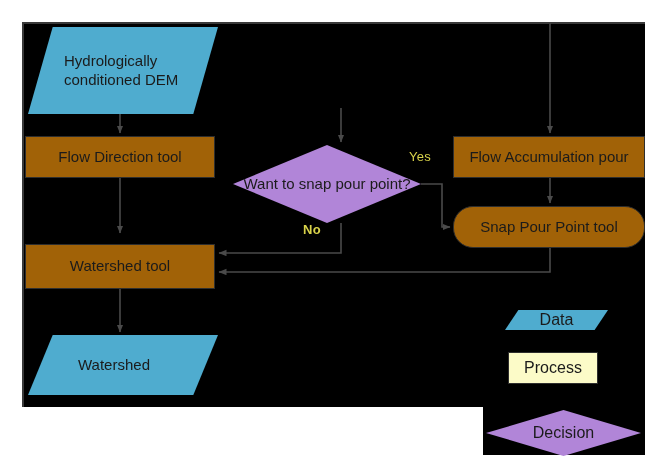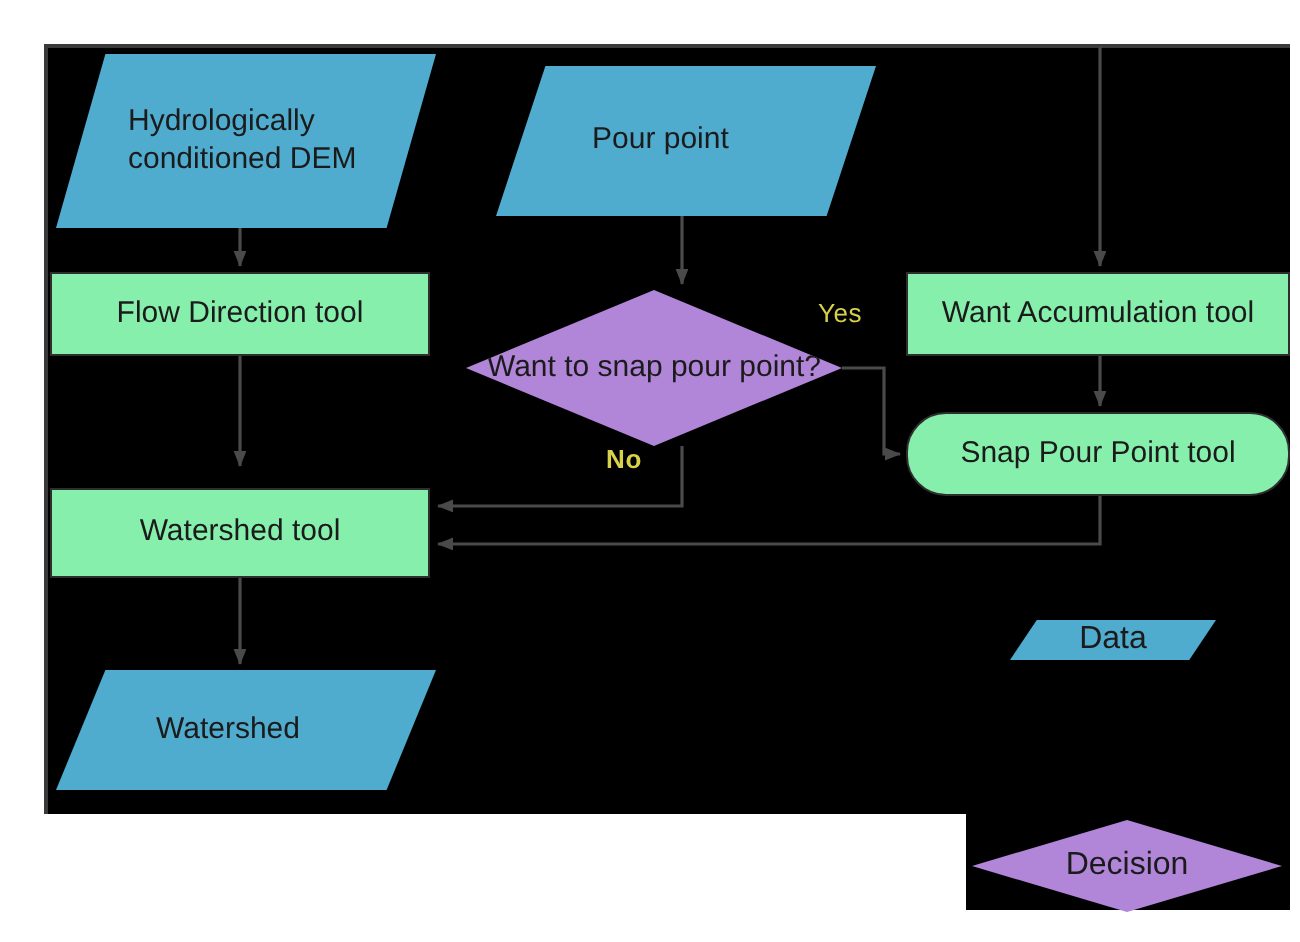--- a/index.html
+++ b/index.html
@@ -20,21 +20,21 @@
         box-sizing:border-box;}
   .node .lbl{width:100%;color:#1b1b1b;line-height:1.22;}
 
   
   .data{background:#4FACCF;
         clip-path:polygon(13% 0%,100% 0%,87% 100%,0% 100%);
         border:0;}
   .data .lbl{padding-left:17%;padding-right:6%;font-size:15px;}
 
   
-  .process{background:#86efac;border:1px solid #2e2e2e;}
+  .process{background:#a16207;border:1px solid #2e2e2e;}
   .process .lbl{text-align:center;font-size:15px;}
 
   
   .decision{background:#B185D8;
             clip-path:polygon(50% 0%,100% 50%,50% 100%,0% 50%);}
   .decision .lbl{text-align:center;font-size:15px;}
 
   
   #n-dem        {left:28px; top:27px;  width:190px;height:87px;}
   #n-dem .lbl   {padding-left:36px;}
@@ -105,30 +105,27 @@
       <path d="M550,248 L550,272 L219,272"></path>
     </g>
 
     <path d="M25,23 L550,23" stroke="#3a3a3a" stroke-width="1.6" fill="none"></path>
   </svg>
 
   <div class="node data" id="n-dem">
     <span class="lbl">Hydrologically conditioned DEM</span>
   </div>
 
-  <div class="node data" id="n-pour">
-    <span class="lbl">Pour point</span>
-  </div>
 
   <div class="node process" id="n-flowdir">
     <span class="lbl">Flow Direction tool</span>
   </div>
 
   <div class="node process" id="n-flowacc">
-    <span class="lbl">Want Accumulation tool</span>
+    <span class="lbl">Flow Accumulation pour</span>
   </div>
 
   <div class="node process" id="n-snap">
     <span class="lbl">Snap Pour Point tool</span>
   </div>
 
   <div class="node process" id="n-watool">
     <span class="lbl">Watershed tool</span>
   </div>
 
@@ -139,17 +136,20 @@
   <div class="node decision" id="n-decision">
     <span class="lbl">Want to snap pour point?</span>
   </div>
 
   <span class="edge-label" id="lbl-yes">Yes</span>
   <span class="edge-label" id="lbl-no">No</span>
 
   <div class="legend-item" id="lg-data">
     <span class="lbl">Data</span>
   </div>
+  <div class="legend-item" id="lg-process">
+    <span class="lbl">Process</span>
+  </div>
   <div class="legend-item" id="lg-decision">
     <span class="lbl">Decision</span>
   </div>
 
 </div>
 
 </body></html>

